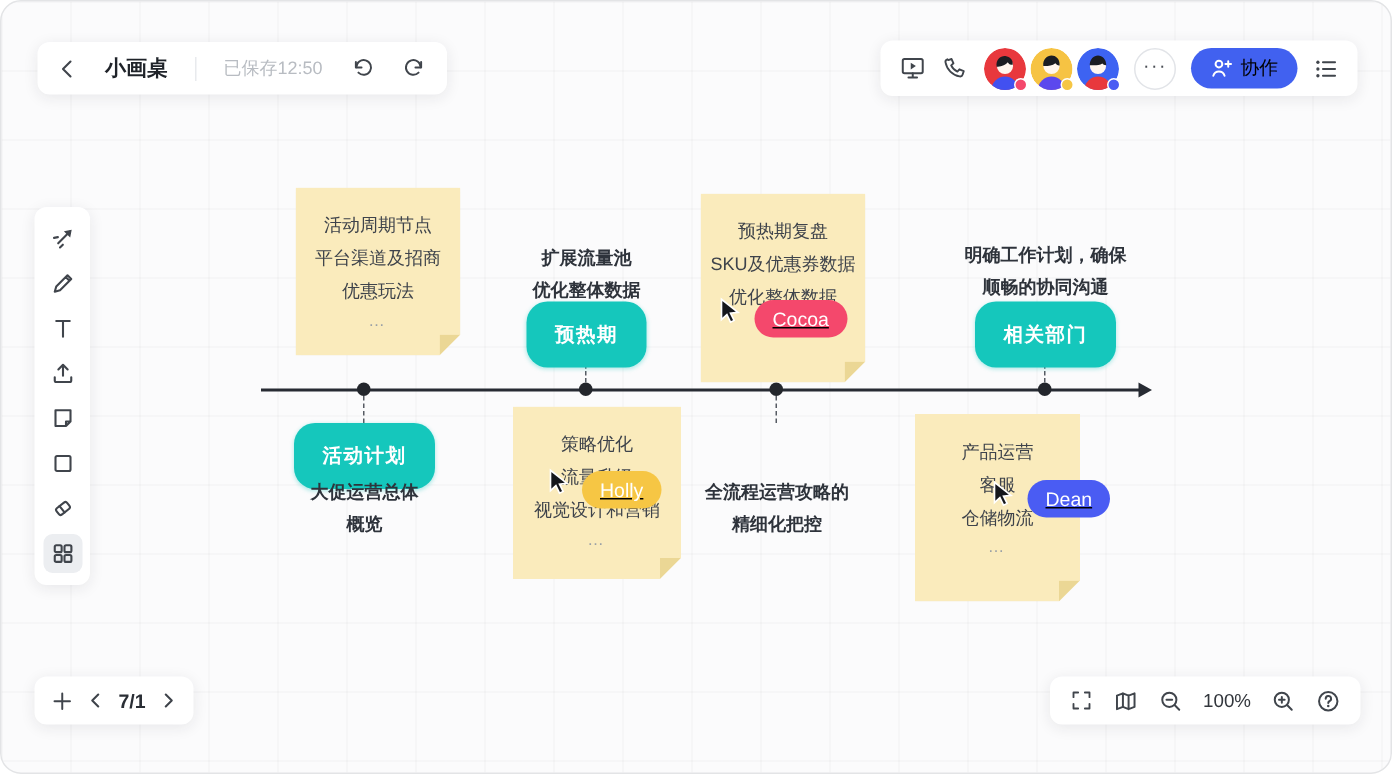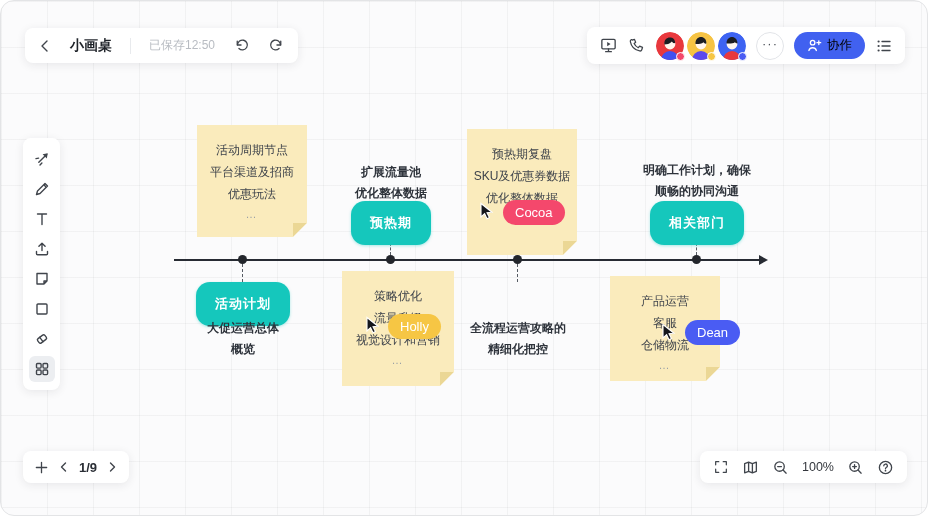--- a/index.html
+++ b/index.html
@@ -62,21 +62,21 @@
            font-size:12px; line-height:21px; font-weight:700; color:#2E333B; cursor:pointer; }
 
   .note { position:absolute; background:#FAEBBC;
           clip-path:polygon(0 0,100% 0,100% calc(100% - 14px),calc(100% - 14px) 100%,0 100%);
           filter:drop-shadow(0 2px 3px rgba(150,120,50,.25));
           text-align:center; font-size:12px; line-height:22px; color:#3E434B; padding-top:14px; cursor:pointer; }
   .note .fold { position:absolute; right:0; bottom:0; width:14px; height:14px; background:#EBD795;
                 clip-path:polygon(0 100%,100% 0,0 0); }
   .note .more { color:#9AA0A6; letter-spacing:2px; font-size:11px; line-height:18px; }
 
-  .cursor { position:absolute; display:flex; align-items:center; }
+  .cursor { position:absolute; display:flex; align-items:flex-start;text-decoration:underline; }
   .cursor-pill { height:25px; border-radius:13px; background:var(--c); color:#fff; font-size:13px;
                  display:flex; align-items:center; padding:0 12px; white-space:nowrap; }
 
   
   .ftr-left { left:22px; bottom:32px; height:32px; padding:0 11px; gap:9px; }
   .page-num { font-size:13px; font-weight:600; color:#2A2E35; }
   .ftr-right { right:20px; bottom:32px; height:32px; padding:0 13px; gap:13px; }
   .zoom-val { font-size:12.5px; color:#33373D; font-weight:500; }
 </style>
 </head>
@@ -266,21 +266,21 @@
     <div>优化整体数据</div>
     <span class="fold"></span>
   </div>
   <div class="note" style="left:341px;top:270px;width:112px;height:115px">
     <div>策略优化</div>
     <div>流量升级</div>
     <div>视觉设计和营销</div>
     <div class="more">…</div>
     <span class="fold"></span>
   </div>
-  <div class="note" style="left:609px;top:275px;width:110px;height:105px">
+  <div class="note" style="left:609px;top:275px;width:110px;height:125px">
     <div>产品运营</div>
     <div>客服</div>
     <div>仓储物流</div>
     <div class="more">…</div>
     <span class="fold"></span>
   </div>
 
   <div class="cursor" style="left:477px;top:197px;--c:#F4486C">
     <svg width="18" height="19" viewBox="0 0 18 19">
       <path d="M3 1.5 L3 15 L6.6 11.7 L9 16.8 L11.4 15.6 L9 10.8 L14 10.2 Z" fill="#15171C" stroke="#fff" stroke-width="1.1"></path>
@@ -304,21 +304,21 @@
     <span class="hbtn">
       <svg width="15" height="15" viewBox="0 0 16 16">
           <path class="ic" stroke-width="1.5" d="M8 2.5 v11 M2.5 8 h11"></path>
         </svg>
     </span>
     <span class="hbtn">
       <svg width="12" height="12" viewBox="0 0 12 12">
           <path class="ic" stroke="#9AA0A6" d="M7.5 2 L3.5 6 l4 4"></path>
         </svg>
     </span>
-    <span class="page-num">1/9</span>
+    <span class="page-num">7/1</span>
     <span class="hbtn">
       <svg width="12" height="12" viewBox="0 0 12 12">
           <path class="ic" stroke="#9AA0A6" d="M4.5 2 L8.5 6 l-4 4"></path>
         </svg>
     </span>
   </div>
 
   <div class="card ftr-right">
     <span class="hbtn">
       <svg width="16" height="16" viewBox="0 0 18 18">

